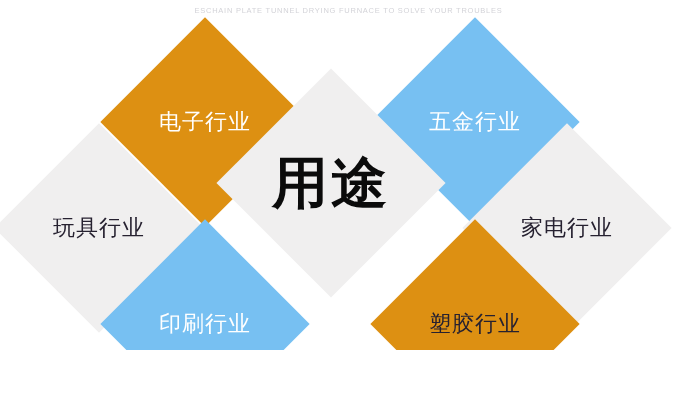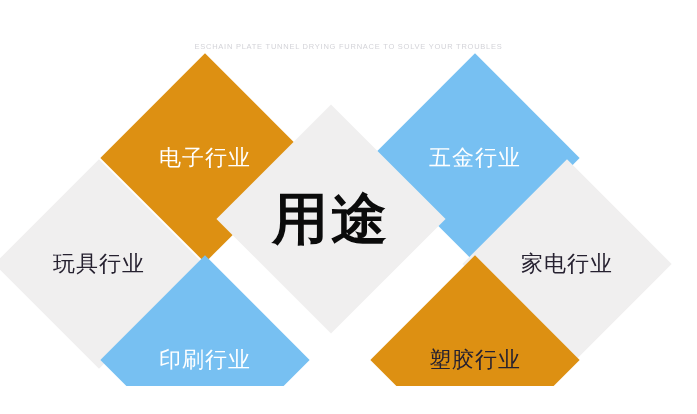--- a/index.html
+++ b/index.html
@@ -9,21 +9,20 @@
   }
   body {
     font-family: "Liberation Sans", "DejaVu Sans", sans-serif;
   }
   #stage {
     position: relative;
     width: 697px;
     height: 350px;
     background: #ffffff;
     overflow: hidden;
-    margin-top: 36px;
   }
 
   
   .banner {
     position: absolute;
     left: 0;
     top: 0;
     width: 697px;
     height: 20px;
     display: flex;

